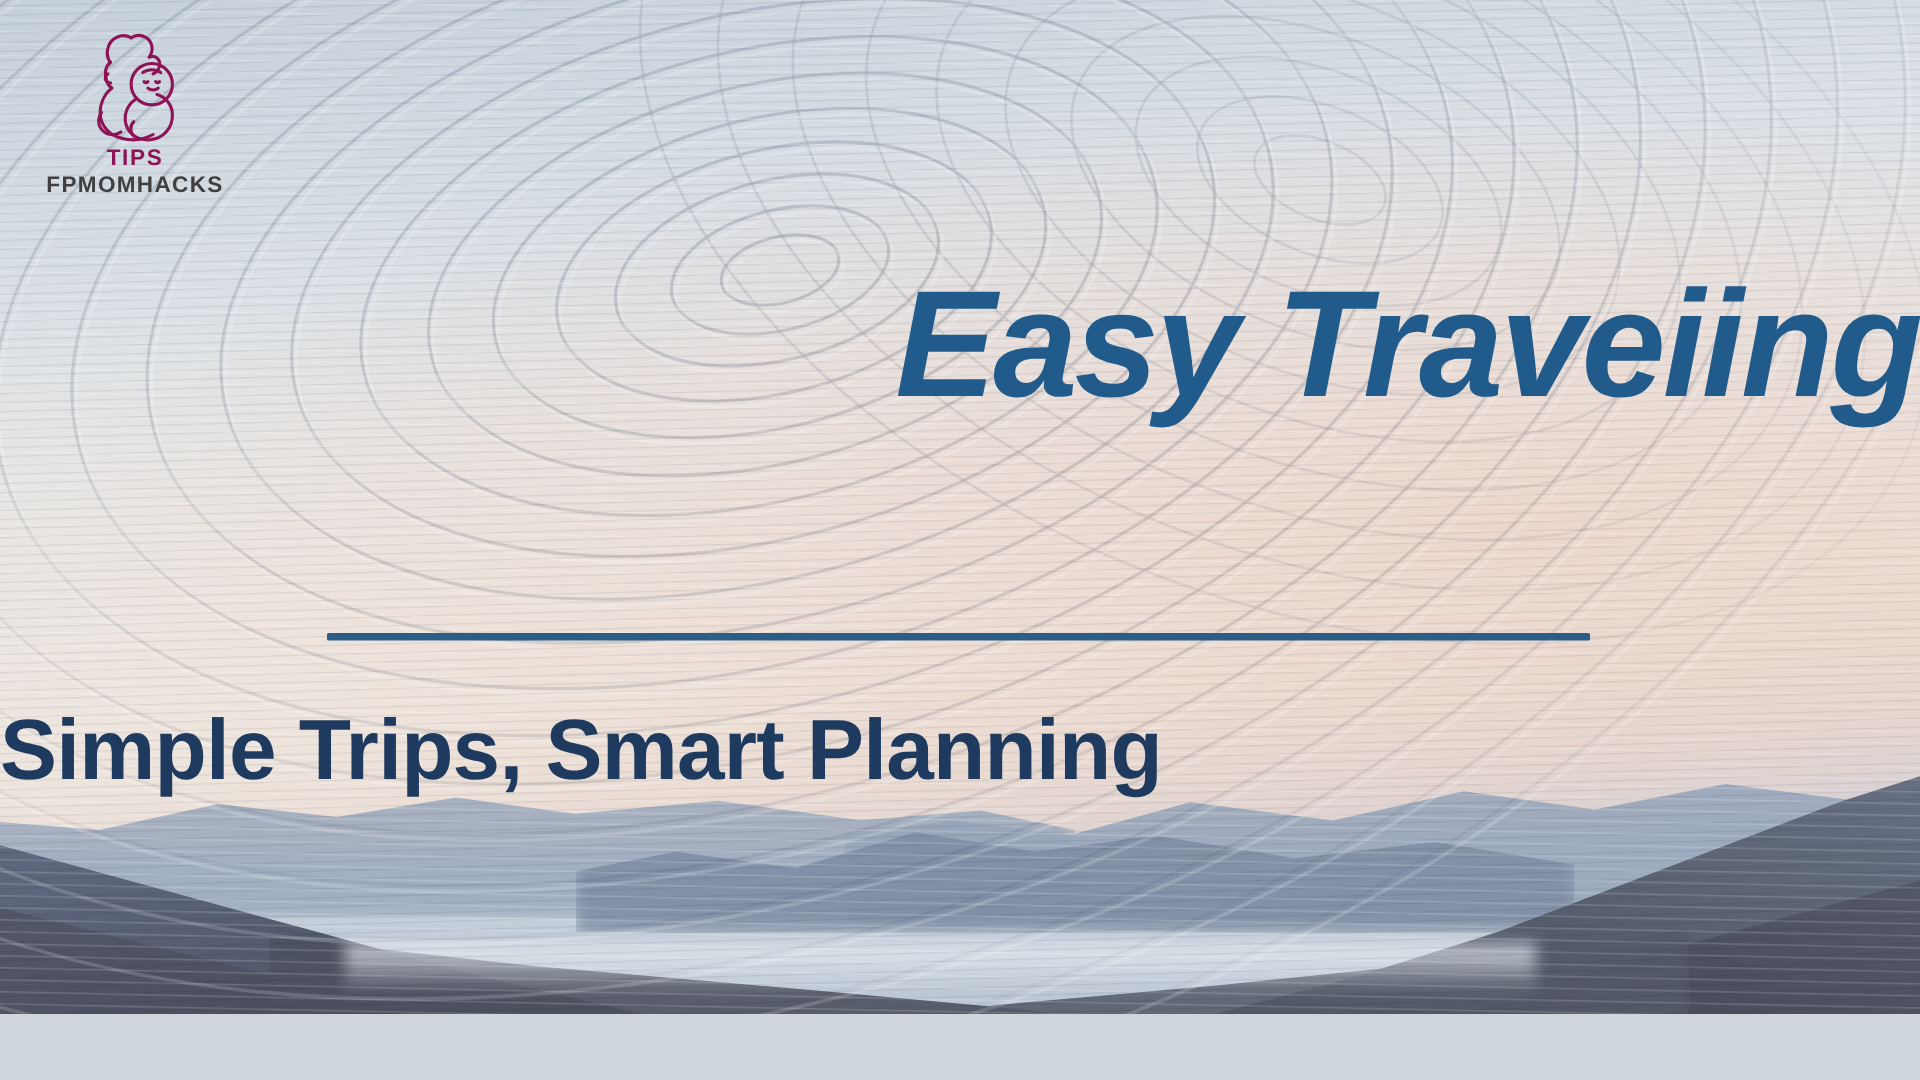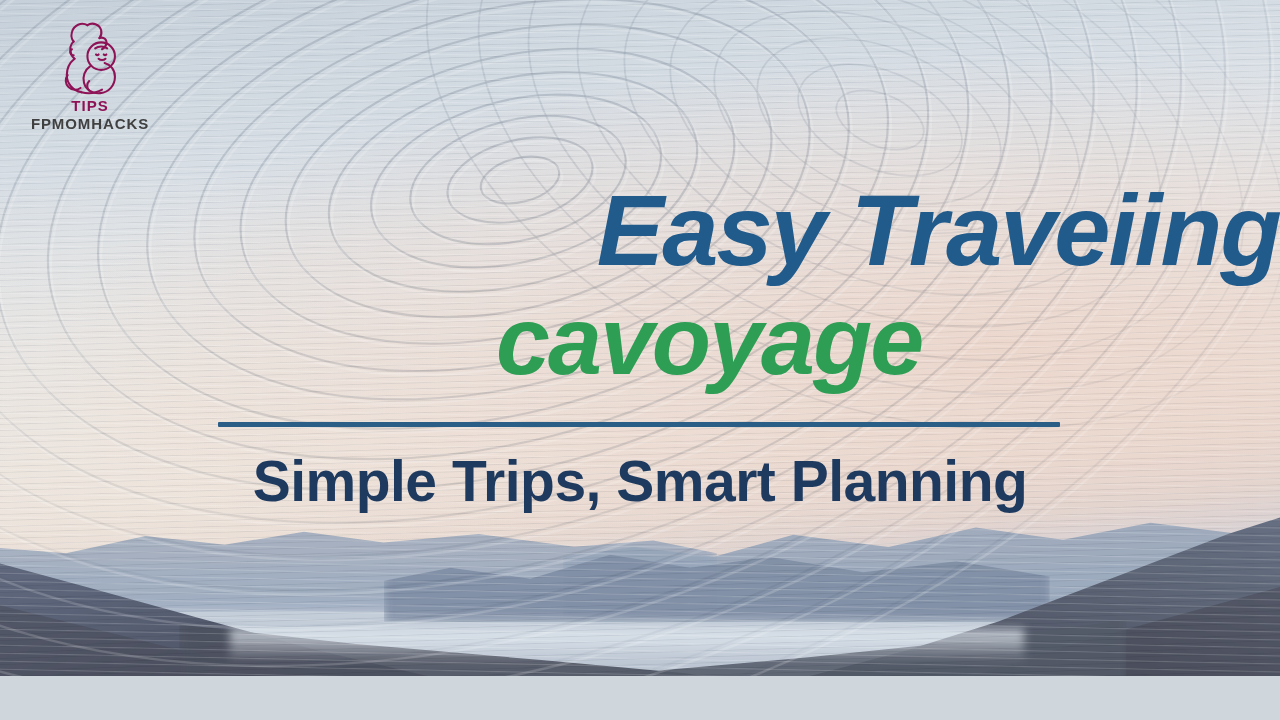--- a/index.html
+++ b/index.html
@@ -212,23 +212,22 @@
     position:absolute;
     left:218px; top:422px;
     width:842px; height:5px;
     background:#2A5E87;
     border-radius:1px;
     z-index:5;
   }
 
   .subtitle {
     position:absolute;
-    left:0; right:0; top:448px;
+    left:0; right:0; top:467px;
     z-index:5;
-    text-align:center;
     font-family:"Liberation Sans", sans-serif;
     font-weight:700;
     font-size:57px;
     letter-spacing:-0.5px;
     color:#1F3A5F;
     white-space:nowrap;
     user-select:none;
   }
 </style>
 </head>
@@ -342,21 +341,20 @@
       </g>
     </svg>
     <div class="logo-line1">TIPS</div>
     <div class="logo-line2">FPMOMHACKS</div>
   </div>
 
   <div class="copy">
     <div class="headline">Easy Traveiing</div>
 
     <div class="brandline">
-      <span class="brand-word brand-b">cavoyage</span>
     </div>
   </div>
 
   <div class="rule"></div>
 
   <div class="subtitle">Simple Trips, Smart Planning</div>
 
 </div>
 
 </body></html>

